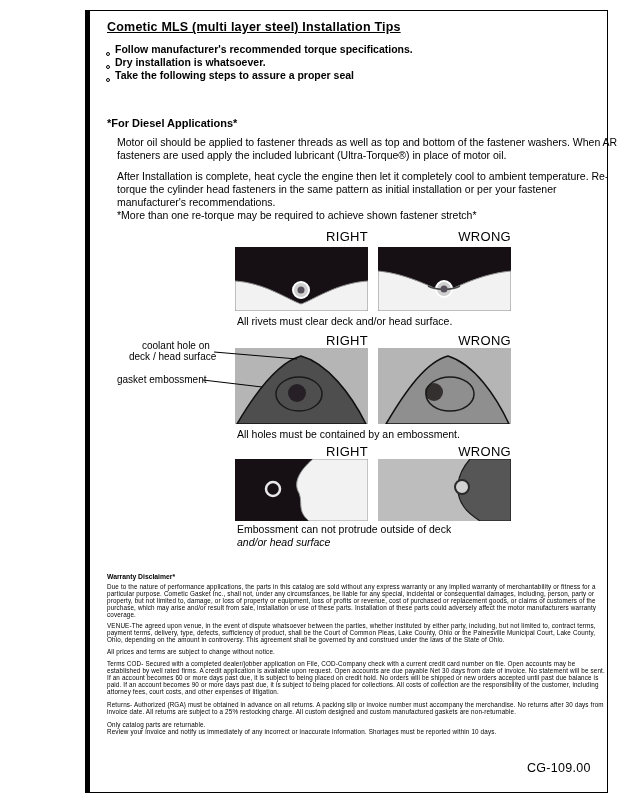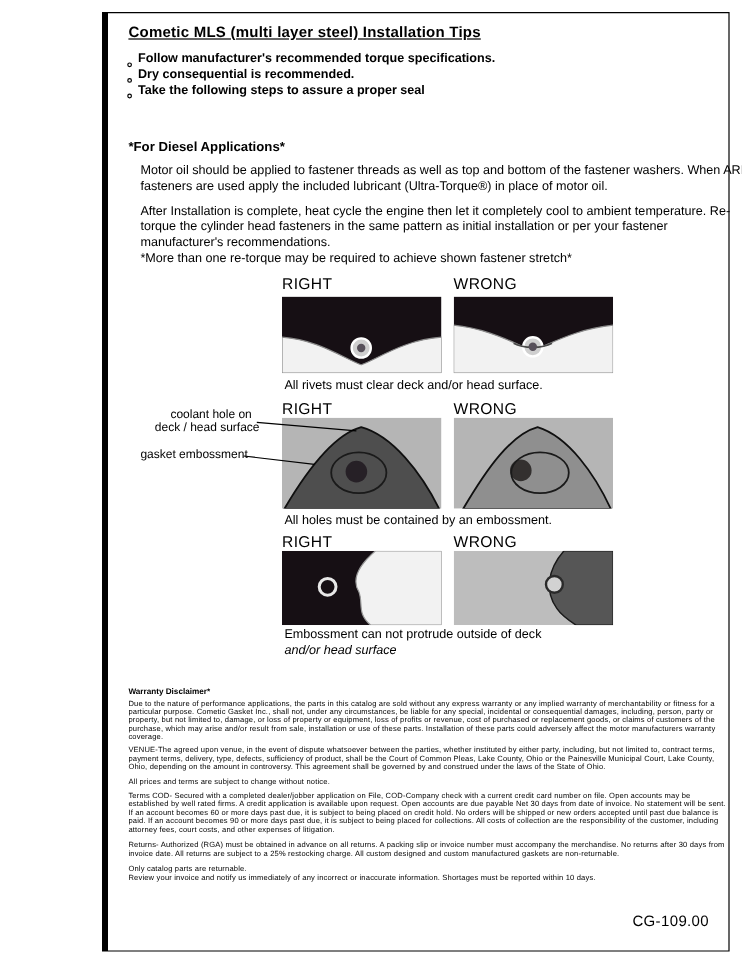--- a/index.html
+++ b/index.html
@@ -29,21 +29,21 @@
   }
   .dot-filled {
     width:4.5px; height:4.5px; background:#000; border-radius:50%;
     margin:4.5px 5px 0 0; flex:none;
   }
   .section-heading { left:107px; top:117px; font-size:11px; font-weight:bold; }
   .body-para { left:107px; width:508px; font-size:10.5px; line-height:13px;margin-left:10px; }
   .p1 { top:136px; }
   .p2 { top:170px; }
   .note { top:209px; }
-  .rw-label { width:133px; text-align:left; font-size:13px; letter-spacing:0.3px; }
+  .rw-label { width:133px; text-align:right; font-size:13px; letter-spacing:0.3px; }
   .panel { width:133px; overflow:hidden; }
   .panel svg { display:block; width:100%; height:100%; }
   .caption { left:237px; font-size:10.5px; line-height:13px; }
   .ann-label { font-size:10px; line-height:11px; }
   .ann-lines { left:200px; top:344px; width:110px; height:50px; z-index:5; pointer-events:none; }
   .disclaimer { left:107px; top:573px; width:498px; }
   .disclaimer-heading { font-size:6.8px; font-weight:bold; margin-bottom:3px; }
   .disclaimer p { font-size:6.3px; line-height:7px; letter-spacing:0.15px; }
   .gap4 { margin-bottom:4px; }
   .gap5 { margin-bottom:5px; }
@@ -57,21 +57,21 @@
 
 <div class="abs doc-title">Cometic MLS (multi layer steel) Installation Tips</div>
 
 <div class="abs bullet-list">
   <div class="bullet-item">
     <span class="dot-open"></span>
     <span>Follow manufacturer's recommended torque specifications.</span>
   </div>
   <div class="bullet-item">
     <span class="dot-open"></span>
-    <span>Dry consequential is recommended.</span>
+    <span>Dry installation is whatsoever.</span>
   </div>
   <div class="bullet-item">
     <span class="dot-open"></span>
     <span>Take the following steps to assure a proper seal</span>
   </div>
 </div>
 
 <div class="abs section-heading">*For Diesel Applications*</div>
 <div class="abs body-para p1">Motor oil should be applied to fastener threads as well as top and bottom of the fastener washers. When ARP fasteners are used apply the included lubricant (Ultra-Torque®) in place of motor oil.</div>
 <div class="abs body-para p2">After Installation is complete, heat cycle the engine then let it completely cool to ambient temperature. Re-torque the cylinder head fasteners in the same pattern as initial installation or per your fastener manufacturer's recommendations.</div>

